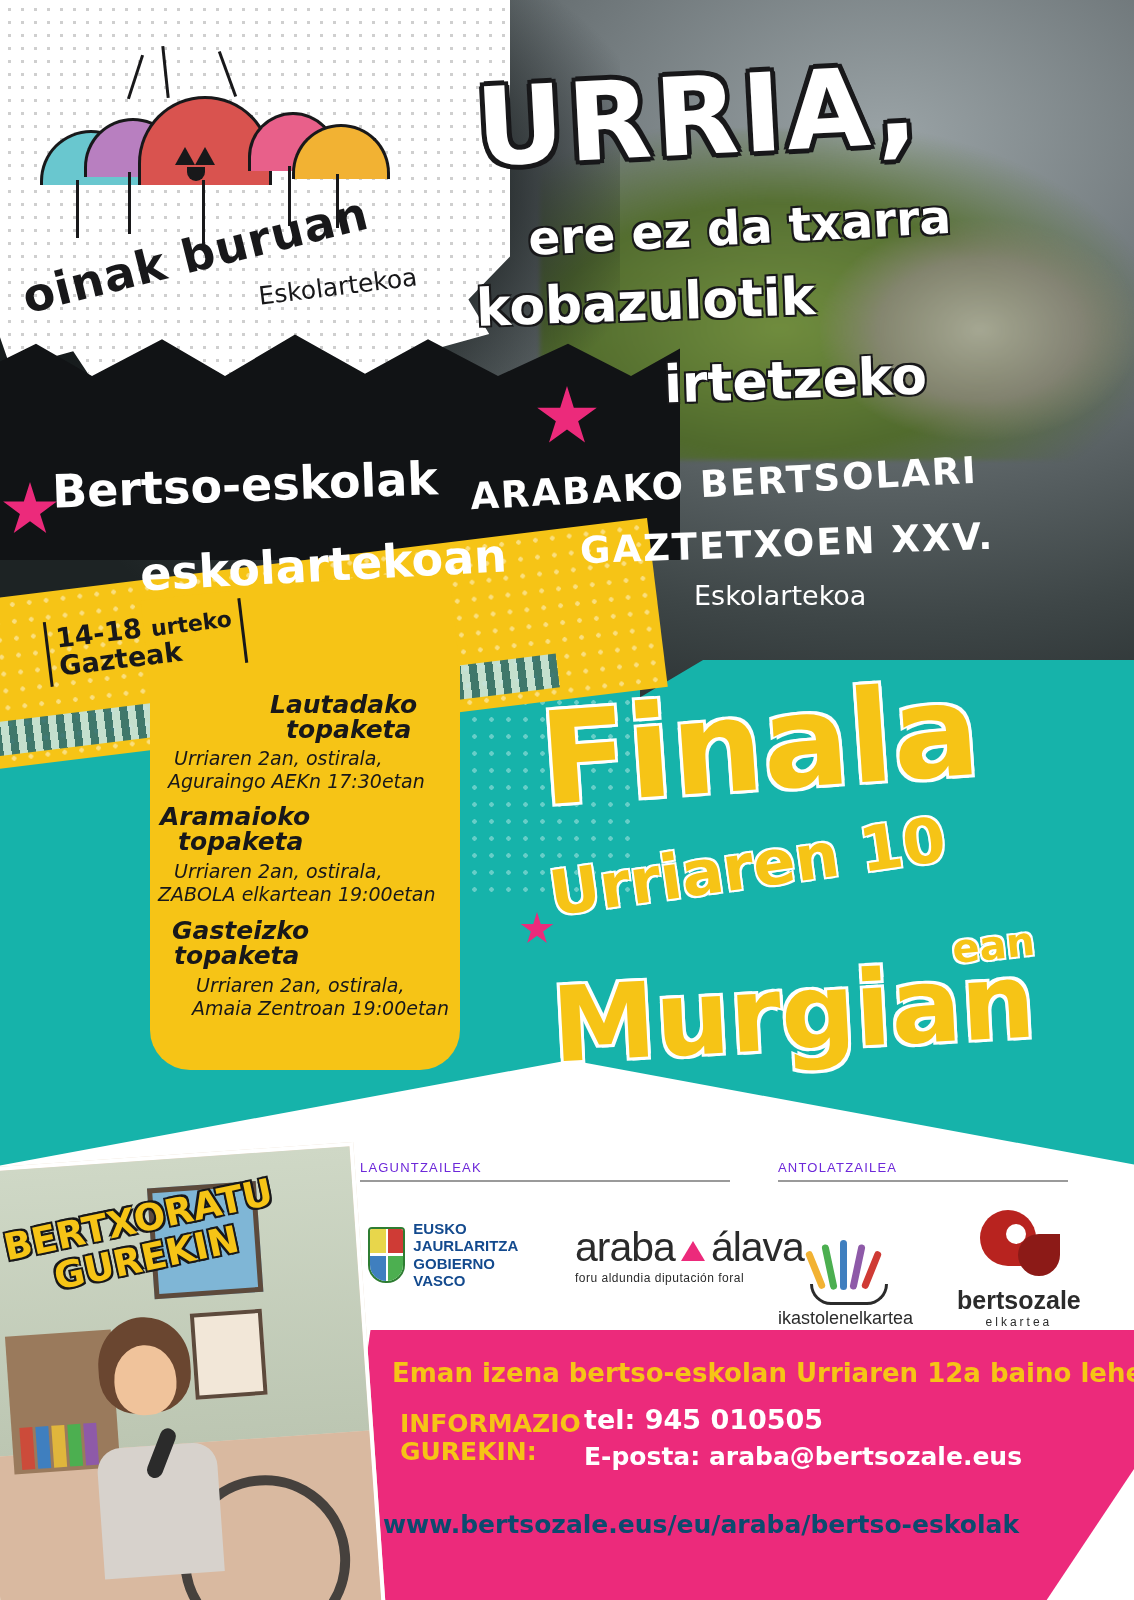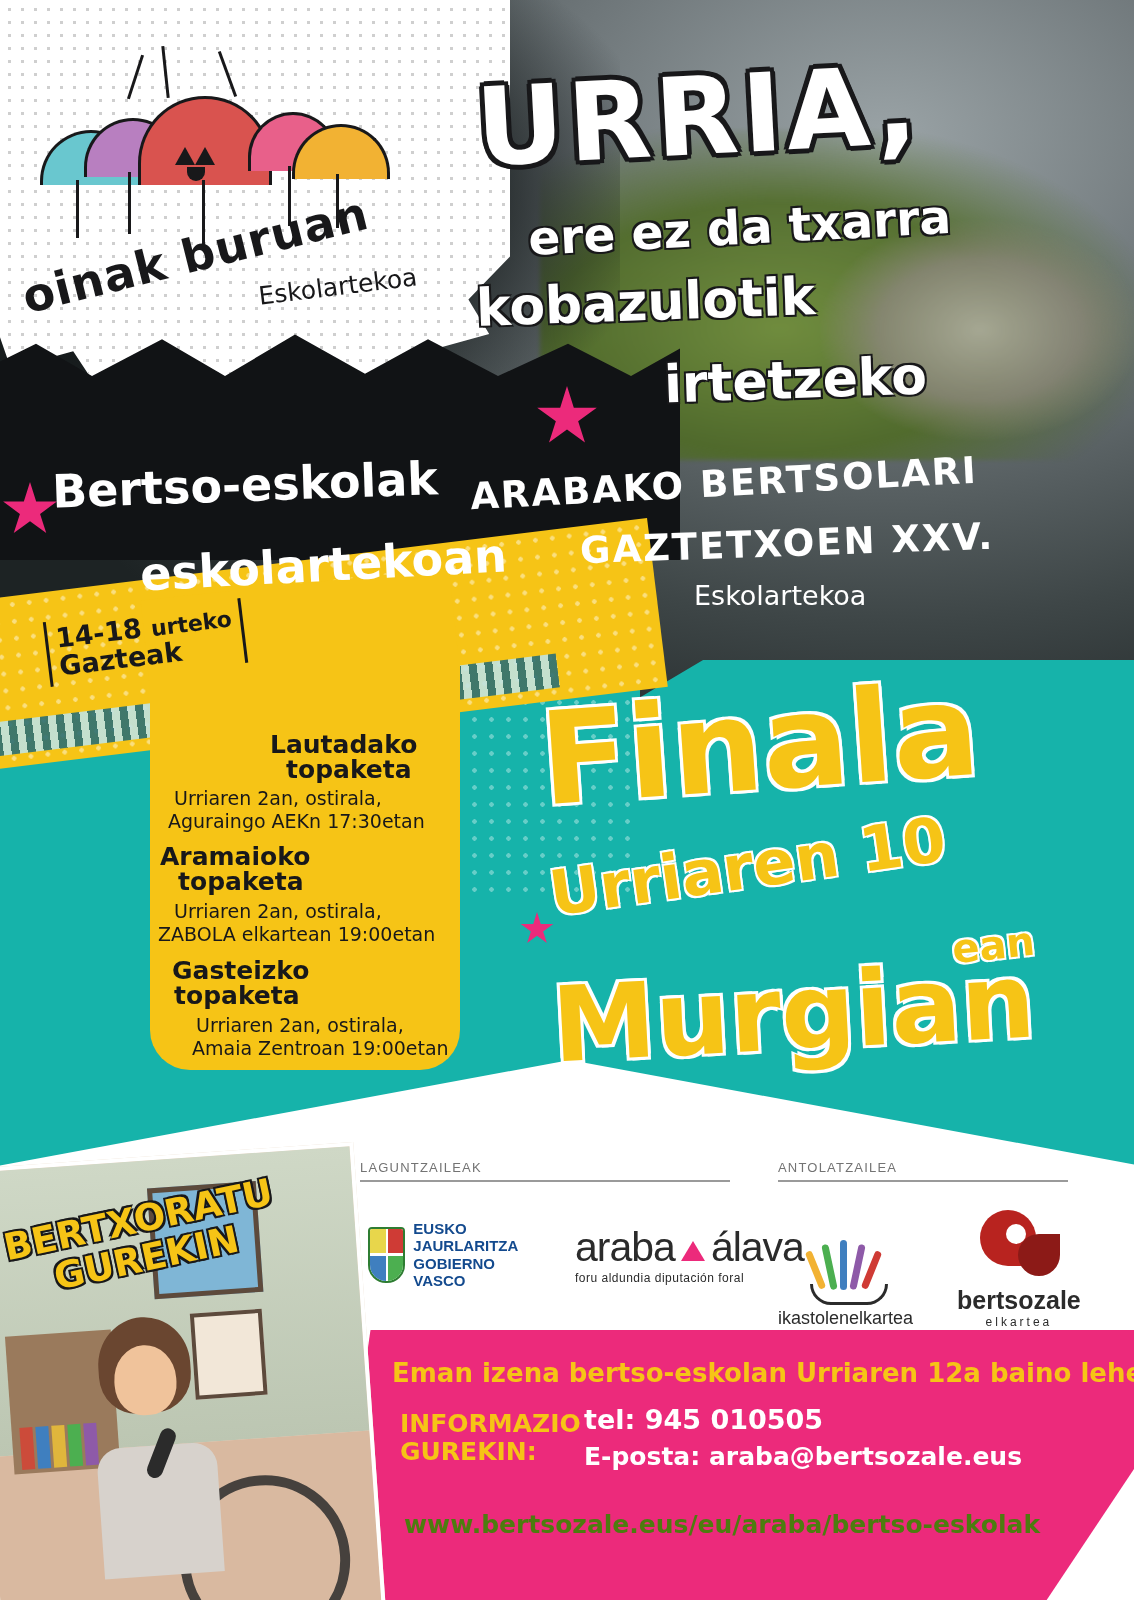--- a/index.html
+++ b/index.html
@@ -275,21 +275,21 @@
     position: absolute; left: 2px; top: 40px; width: 330px;
     font-size: 37px; font-weight: bold; color: #f6c416;
     text-shadow: -2px -2px 0 #18181a, 2px -2px 0 #18181a, -2px 2px 0 #18181a, 2px 2px 0 #18181a;
     transform: rotate(-8deg);
     line-height: 1.05;
     text-align: center;
   }
 
   
   .spons-label {
-    font-size: 13px; letter-spacing: 1.2px; color: #737373;
+    font-size: 13px; letter-spacing: 1.2px; color: #6d28d9;
     font-family: "Liberation Sans", sans-serif;
   }
   .spons-rule { background: #9a9a9a; height: 2px; }
 
   .logo-gv-shield {
     width: 46px; height: 52px;
     background: #ffffff;
     border: 2px solid #2e7d32;
     border-radius: 4px 4px 18px 18px;
     position: relative;
@@ -316,22 +316,22 @@
   }
   .pink-tel {
     left: 584px; top: 1404px;
     font-size: 27px; font-weight: bold; color: #ffffff;
   }
   .pink-mail {
     left: 584px; top: 1442px;
     font-size: 25px; font-weight: bold; color: #ffffff;
   }
   .pink-url {
-    left: 404px; top: 1510px;
-    font-size: 25px; font-weight: bold; color: #4d7c0f;
+    left: 383px; top: 1510px;
+    font-size: 25px; font-weight: bold; color: #0c4a6e;
   }
 </style>
 </head>
 <body>
 
 <div id="poster">
 
   <div class="layer bg-photo"></div>
   <div class="layer bg-photo-green"></div>
   <div class="layer bg-photo-rock"></div>
@@ -392,21 +392,21 @@
   <div class="t arabako1">ARABAKO BERTSOLARI</div>
   <div class="t arabako2">GAZTETXOEN XXV.</div>
   <div class="t arabako3">Eskolartekoa</div>
 
   <div class="layer age-badge">
     <span>14-18</span>
     <span style="font-size:22px;">urteko</span><br>
     <span>Gazteak</span>
   </div>
 
-  <div class="layer" style="left:178px; top:732px; width:300px;">
+  <div class="layer" style="left:178px; top:692px; width:300px;font-style:italic;">
 
     <div style="position:relative; height:110px;">
       <div class="sched-title" style="position:absolute; left:92px; top:0;">Lautadako</div>
       <div class="sched-title" style="position:absolute; left:108px; top:25px;">topaketa</div>
       <div class="sched-line" style="position:absolute; left:-4px; top:55px;">Urriaren 2an, ostirala,</div>
       <div class="sched-line" style="position:absolute; left:-10px; top:78px;">Aguraingo AEKn 17:30etan</div>
     </div>
 
     <div style="position:relative; height:112px;">
       <div class="sched-title" style="position:absolute; left:-18px; top:2px;">Aramaioko</div>

